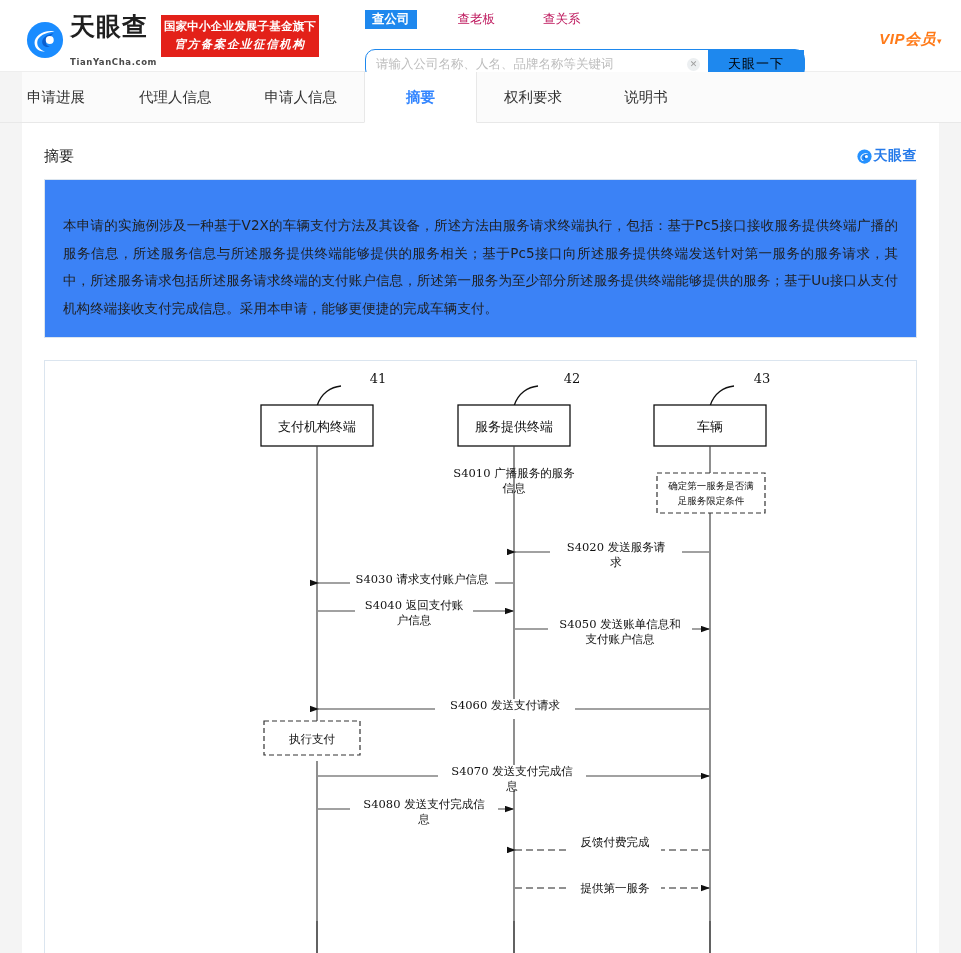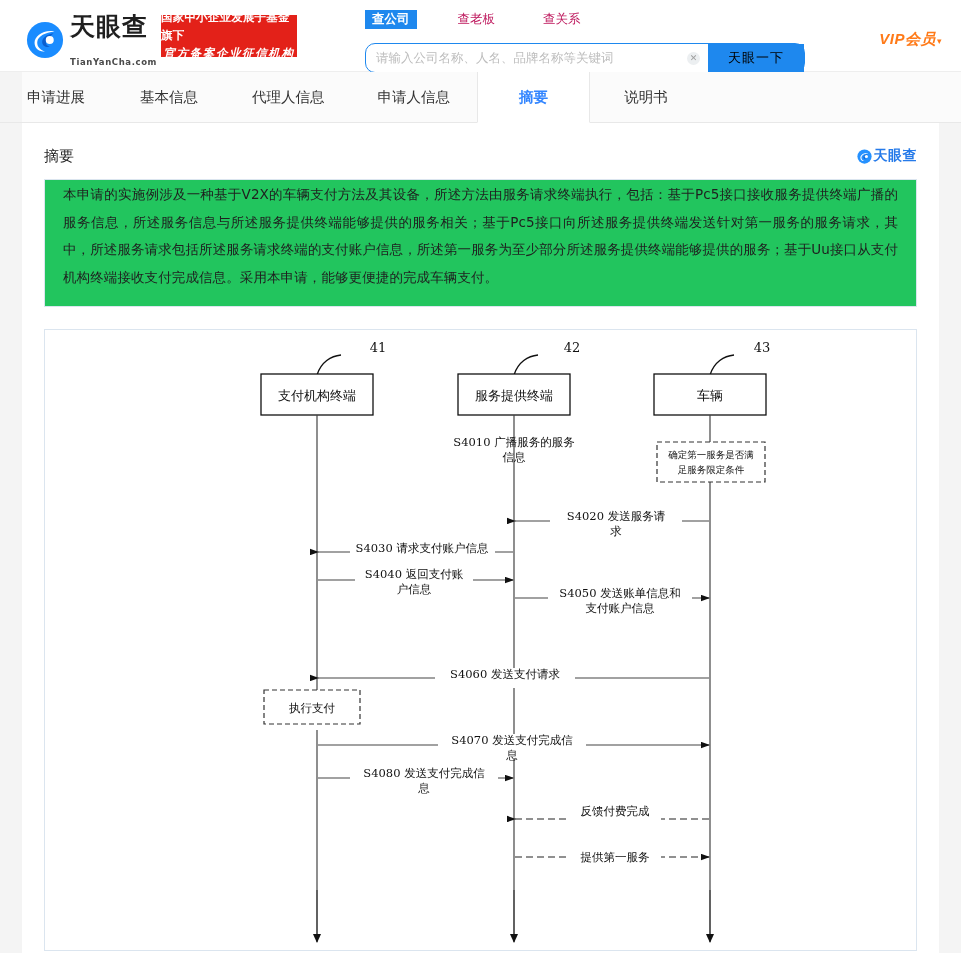--- a/index.html
+++ b/index.html
@@ -28,42 +28,42 @@
     font-size: 25px; font-weight: bold; color: #1f1f1f;
     letter-spacing: 1px; font-family: "DejaVu Sans", sans-serif;
   }
   .logo-en {
     font-size: 8.5px; font-weight: bold; color: #4a4a4a;
     letter-spacing: 0.6px; margin-top: 19px;
     font-family: "DejaVu Sans", sans-serif;
   }
   .red-badge {
     position: absolute; left: 161px; top: 15px;
-    width: 136px; height: 42px;
+    width: 158px; height: 42px;
     background: #e32119; color: #ffffff;
     display: flex; flex-direction: column;
     align-items: center; justify-content: center;
     font-size: 11.5px; font-weight: bold; line-height: 1.55;
     letter-spacing: 0.2px;
   }
   .red-badge .l2 { letter-spacing: 1.6px; font-style: italic; }
 
   .search-zone { position: absolute; left: 365px; top: 9px; width: 440px; }
   .search-tabs { display: flex; align-items: flex-end; height: 20px; gap: 12px; }
   .s-tab {
     font-size: 12.5px; color: #333;
     padding: 2px 7px 3px 7px; cursor: pointer;
     line-height: 14px;
   }
   .s-tab.active {
     background: #1e88ee; color: #ffffff; font-weight: bold;
   }
   .s-tab.plain { margin-left: 22px; color: #be185d; }
   .search-row {
-    display: flex; height: 30px; margin-top: 14px;
+    display: flex; height: 30px; margin-top: 20px;
     border: 1px solid #1e88ee; border-radius: 10px;
     background: #fff;
   }
   .search-input-wrap {
     flex: 1; display: flex; align-items: center;
     position: relative; padding: 0 8px;
   }
   .search-input {
     border: 0; outline: 0; width: 100%;
     font-size: 12.5px; color: #333;
@@ -138,22 +138,22 @@
     opacity: 0.95;
   }
   .wm-mark { width: 15px; height: 15px; }
   .wm-text {
     font-size: 14px; font-weight: bold; color: #1a73e8;
     letter-spacing: 0.5px; font-family: "DejaVu Sans", sans-serif;
   }
 
   .abstract-box {
     border: 1px solid #dbe5ef;
-    background: #22c55e;
-    padding: 1px 18px 14px 18px;
+    background: #3b82f6;
+    padding: 32px 18px 14px 18px;
     margin-bottom: 22px;
   }
   .abstract-text {
     font-size: 13.5px; line-height: 2.05; color: #1f1f1f;
     text-align: justify; letter-spacing: 0.1px;
     font-family: "DejaVu Sans", sans-serif;
   }
 
   .figure-box {
     border: 1px solid #dbe5ef;
@@ -207,24 +207,24 @@
     </div>
   </div>
 
   <div class="vip">
     <span>VIP会员</span><span class="caret">▾</span>
   </div>
 </div>
 
 <div class="tabbar">
   <div class="tab">申请进展</div>
-  <div class="tab">基本信息</div>
   <div class="tab">代理人信息</div>
   <div class="tab">申请人信息</div>
   <div class="tab active">摘要</div>
+  <div class="tab">权利要求</div>
   <div class="tab">说明书</div>
 </div>
 
 <div class="page-body">
   <div class="card">
 
     <div class="card-head">
       <div class="card-title">摘要</div>
       <div class="wm">
         <svg class="wm-mark" viewBox="0 0 40 40">

